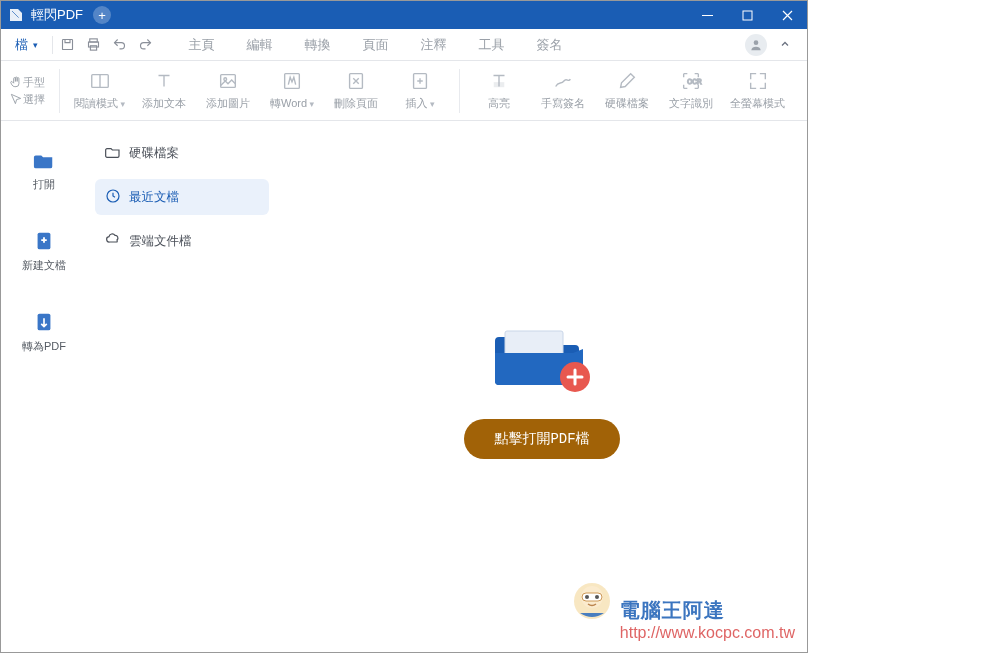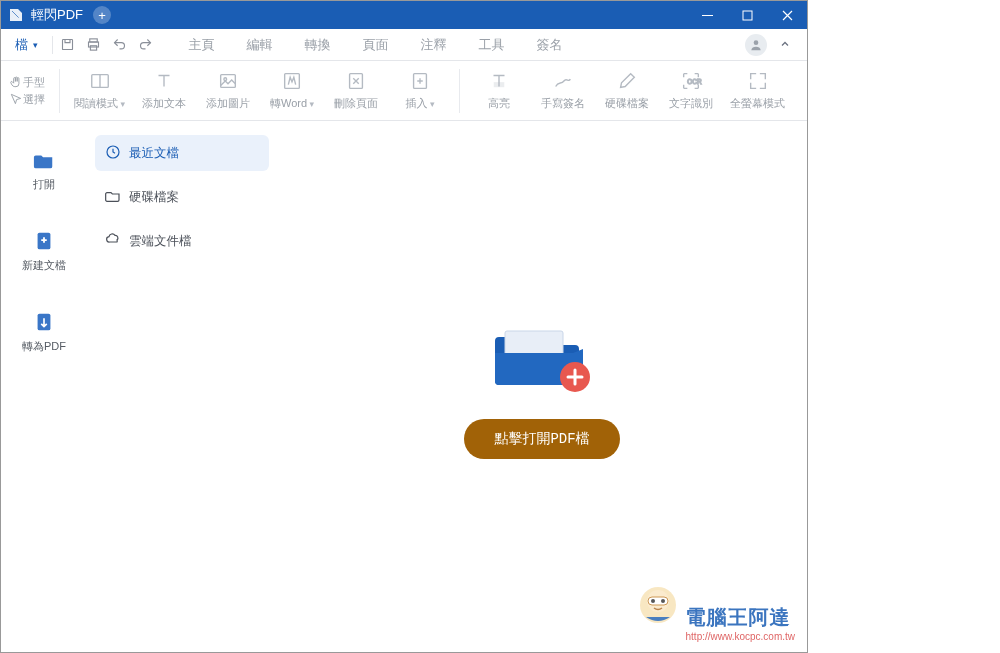--- a/index.html
+++ b/index.html
@@ -47,21 +47,21 @@
 .sub-item.active { background:#eaf1fb; color:#1a5db4; }
 .sub-item svg { width:16px; height:16px; flex-shrink:0;}
 
 .content { flex:1; display:flex; flex-direction:column; align-items:center; justify-content:center; gap:24px; position:relative;}
 .folder-illus { position:relative; width:110px; height:80px; }
 .open-btn { background:#a16207; color:#fff; border:none; border-radius:999px; padding:11px 30px; font-size:14px; cursor:pointer;font-family:Liberation Mono, monospace;}
 
 .watermark { position:absolute; right:12px; bottom:10px; display:flex; align-items:center; gap:6px; opacity:0.85;}
 .watermark .txt { display:flex; flex-direction:column;margin-top:37px; }
 .watermark .cn { font-size:20px; font-weight:700; color:#1a5db4; letter-spacing:1px;}
-.watermark .url { font-size:10px; color:#d94a4a; }
+.watermark .url { font-size:16px; color:#d94a4a; }
 </style>
 </head>
 <body>
 
 <div class="app-window">
 
   <div class="titlebar">
     <span class="app-icon">
       <svg viewBox="0 0 24 24" width="16" height="16">
           <path fill="#fff" d="M3 3h12l6 6v12H3z" opacity="0.9"></path>
@@ -257,32 +257,32 @@
         </div>
         <div class="side-item">
           <span style="color:#3a76c7"><svg viewBox="0 0 24 24" fill="currentColor">
               <rect x="5" y="3" width="14" height="18" rx="2"></rect>
               <path d="M9 14l3 3 3-3M12 8v9" stroke="#fff" stroke-width="1.8" fill="none"></path>
             </svg></span>
           <span>轉為PDF</span>
         </div>
       </div>
     <div class="subpanel" id="subpanel">
+        <div class="sub-item">
+          <span><svg viewBox="0 0 24 24" fill="none" stroke="currentColor" stroke-width="1.8">
+              <path d="M3 7h6l2 2h10v9a2 2 0 01-2 2H3a2 2 0 01-2-2V9a2 2 0 012-2z"></path>
+            </svg></span>
+          <span>硬碟檔案</span>
+        </div>
         <div class="sub-item active">
           <span><svg viewBox="0 0 24 24" fill="none" stroke="currentColor" stroke-width="1.8">
               <circle cx="12" cy="12" r="9"></circle>
               <path d="M12 7v5l3 2"></path>
             </svg></span>
           <span>最近文檔</span>
-        </div>
-        <div class="sub-item">
-          <span><svg viewBox="0 0 24 24" fill="none" stroke="currentColor" stroke-width="1.8">
-              <path d="M3 7h6l2 2h10v9a2 2 0 01-2 2H3a2 2 0 01-2-2V9a2 2 0 012-2z"></path>
-            </svg></span>
-          <span>硬碟檔案</span>
         </div>
         <div class="sub-item">
           <span><svg viewBox="0 0 24 24" fill="none" stroke="currentColor" stroke-width="1.8">
               <path d="M18 12a4 4 0 00-3-7 5 5 0 00-9 2 4 4 0 001 8h11a3 3 0 000-3z"></path>
             </svg></span>
           <span>雲端文件檔</span>
         </div>
       </div>
     <div class="content">
       <div class="folder-illus">

